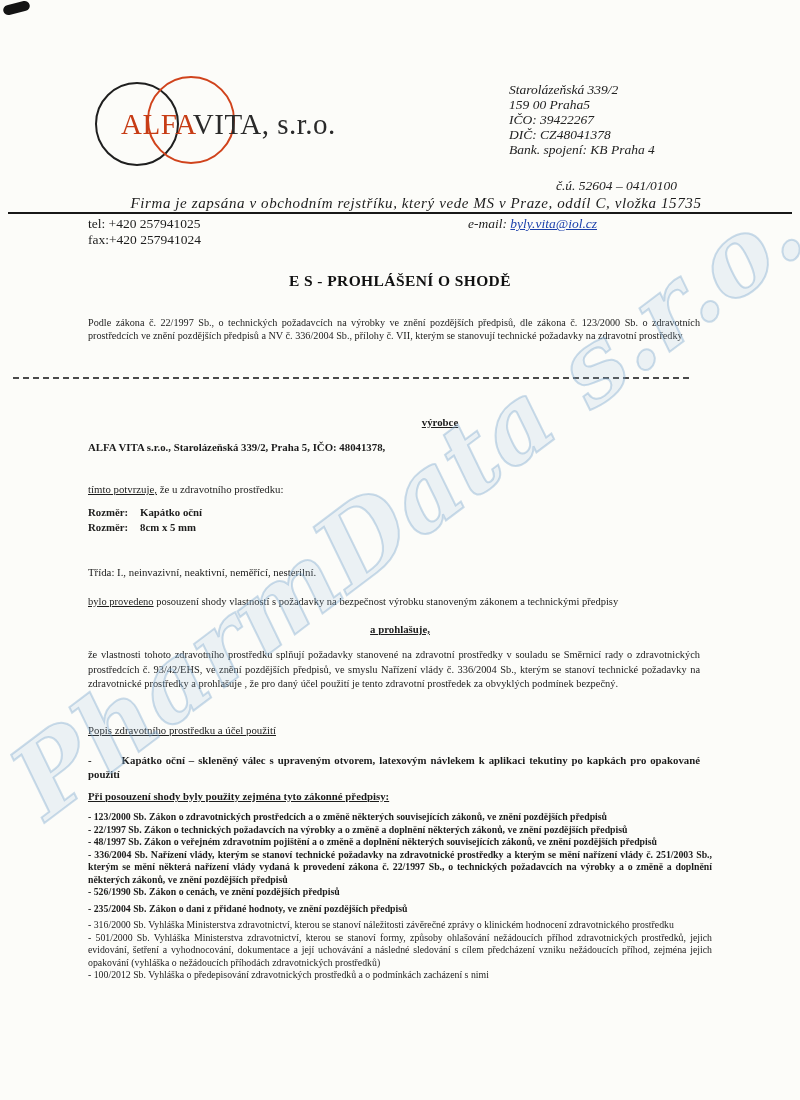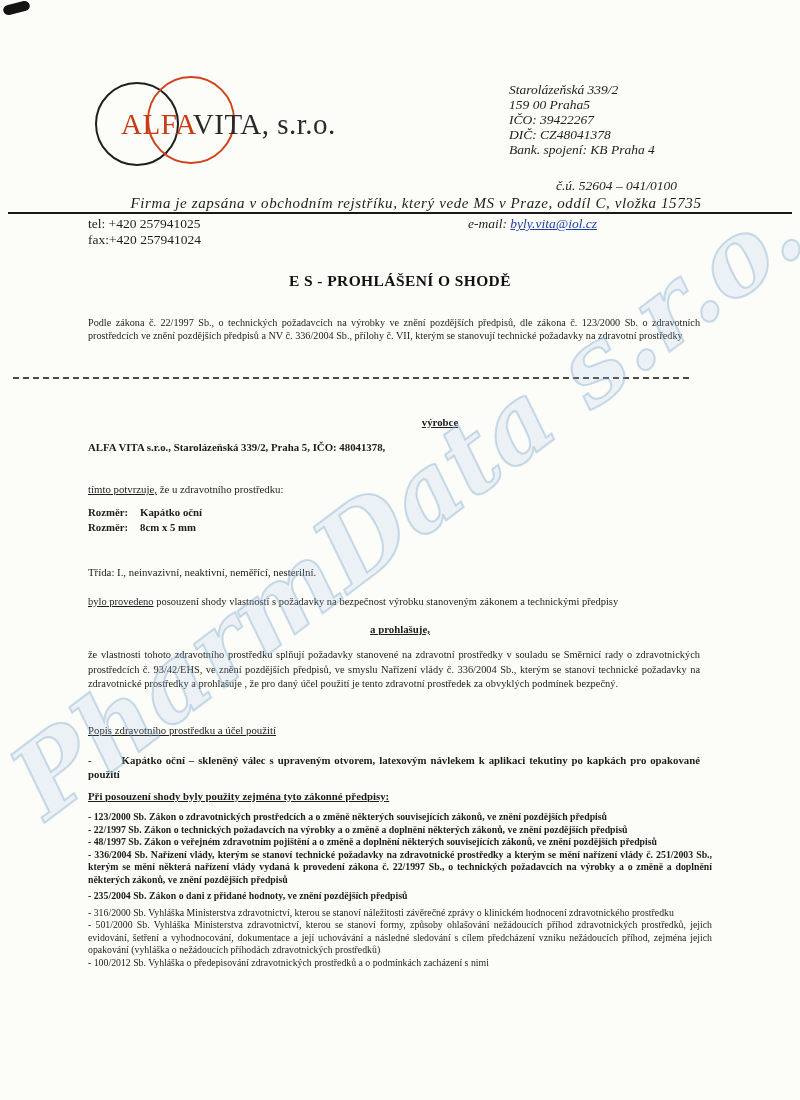--- a/index.html
+++ b/index.html
@@ -137,20 +137,21 @@
 
   <div class="desc"><span class="desc-dash">-</span><span class="desc-text">Kapátko oční – skleněný válec s upraveným otvorem, latexovým návlekem k aplikaci tekutiny po kapkách pro opakované použití</span></div>
 
   <div class="regs-heading">Při posouzení shody byly použity zejména tyto zákonné předpisy:</div>
 
   <div class="regs">
     <div class="reg b">- 123/2000 Sb. Zákon o zdravotnických prostředcích a o změně některých souvisejících zákonů, ve znění pozdějších předpisů</div>
     <div class="reg b">- 22/1997 Sb. Zákon o technických požadavcích na výrobky a o změně a doplnění některých zákonů, ve znění pozdějších předpisů</div>
     <div class="reg b">- 48/1997 Sb. Zákon o veřejném zdravotním pojištění a o změně a doplnění některých souvisejících zákonů, ve znění pozdějších předpisů</div>
     <div class="reg b">- 336/2004 Sb. Nařízení vlády, kterým se stanoví technické požadavky na zdravotnické prostředky a kterým se mění nařízení vlády č. 251/2003 Sb., kterým se mění některá nařízení vlády vydaná k provedení zákona č. 22/1997 Sb., o technických požadavcích na výrobky a o změně a doplnění některých zákonů, ve znění pozdějších předpisů</div>
+    <div class="reg b">- 526/1990 Sb. Zákon o cenách, ve znění pozdějších předpisů</div>
     <div class="reg b mt">- 235/2004 Sb. Zákon o dani z přidané hodnoty, ve znění pozdějších předpisů</div>
     <div class="reg mt">- 316/2000 Sb. Vyhláška Ministerstva zdravotnictví, kterou se stanoví náležitosti závěrečné zprávy o klinickém hodnocení zdravotnického prostředku</div>
     <div class="reg">- 501/2000 Sb. Vyhláška Ministerstva zdravotnictví, kterou se stanoví formy, způsoby ohlašování nežádoucích příhod zdravotnických prostředků, jejich evidování, šetření a vyhodnocování, dokumentace a její uchovávání a následné sledování s cílem předcházení vzniku nežádoucích příhod, zejména jejich opakování (vyhláška o nežádoucích příhodách zdravotnických prostředků)</div>
     <div class="reg">- 100/2012 Sb. Vyhláška o předepisování zdravotnických prostředků a o podmínkách zacházení s nimi</div>
   </div>
 
   <div class="watermark">PharmData s.r.o.</div>
 
 </div>
 

